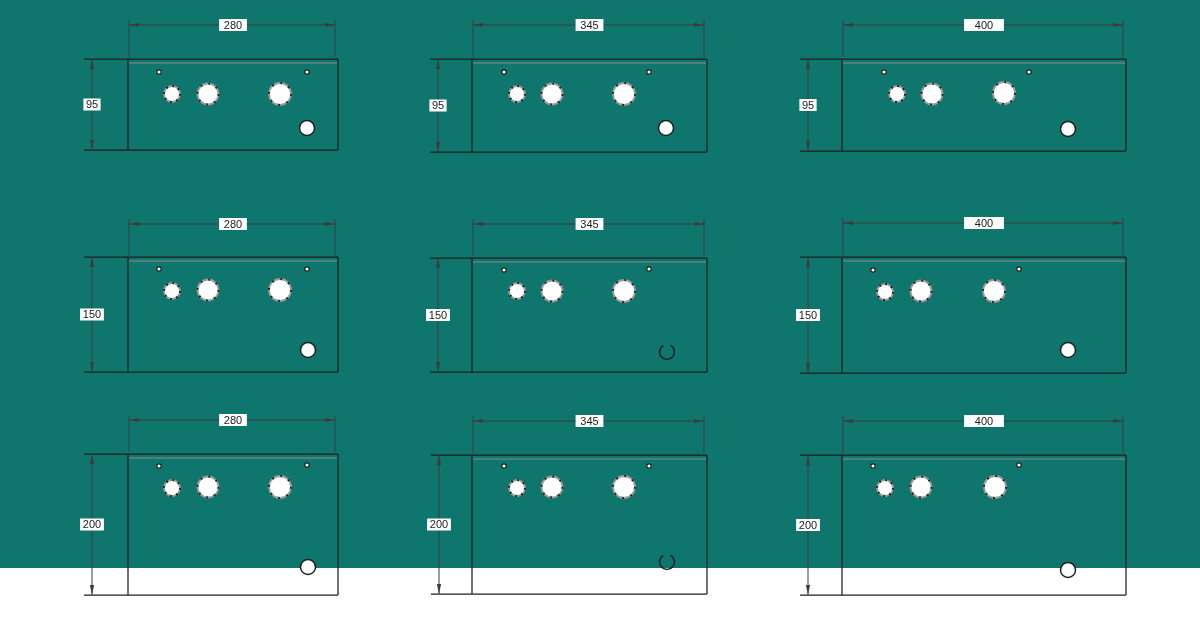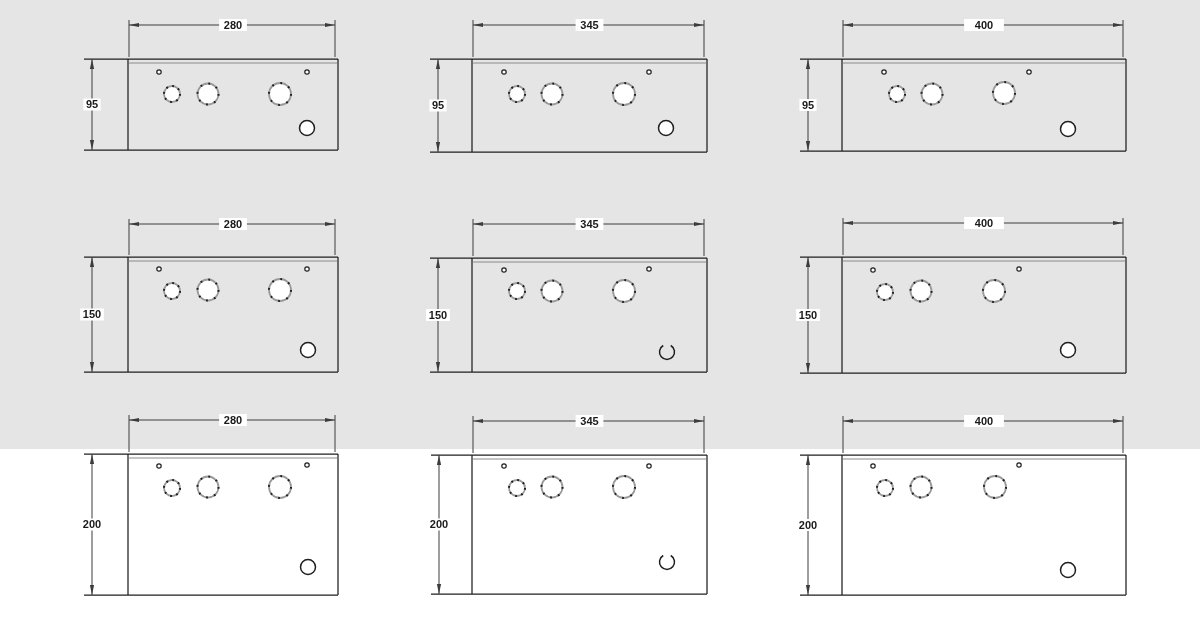--- a/index.html
+++ b/index.html
@@ -7,23 +7,22 @@
     padding: 0;
     background: #ffffff;
     width: 1200px;
     height: 633px;
     overflow: hidden;
     font-family: "Liberation Sans", sans-serif;
   }
   .canvas {
     position: relative;
     width: 1200px;
-    height: 449px;
-    background: #e5e5e5;
-    font-weight: bold;
+    height: 568px;
+    background: #0f766e;
   }
   svg text {
     font-family: "Liberation Sans", sans-serif;
     font-size: 11px;
     fill: #1a1a1a;
   }
 </style>
 </head>
 <body>
 

